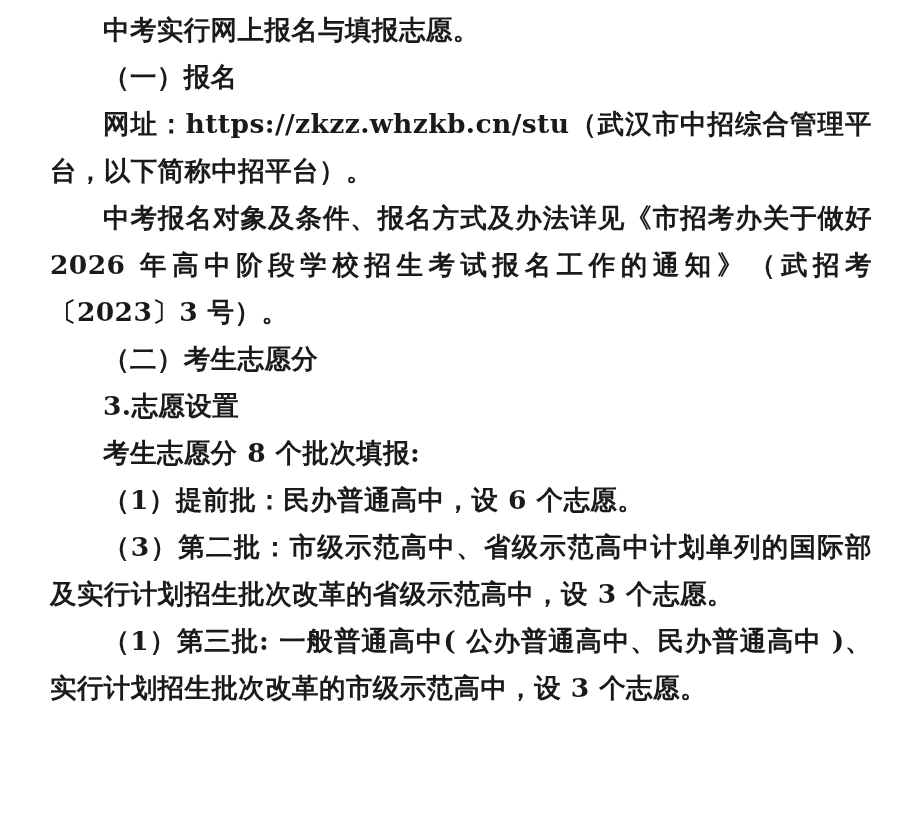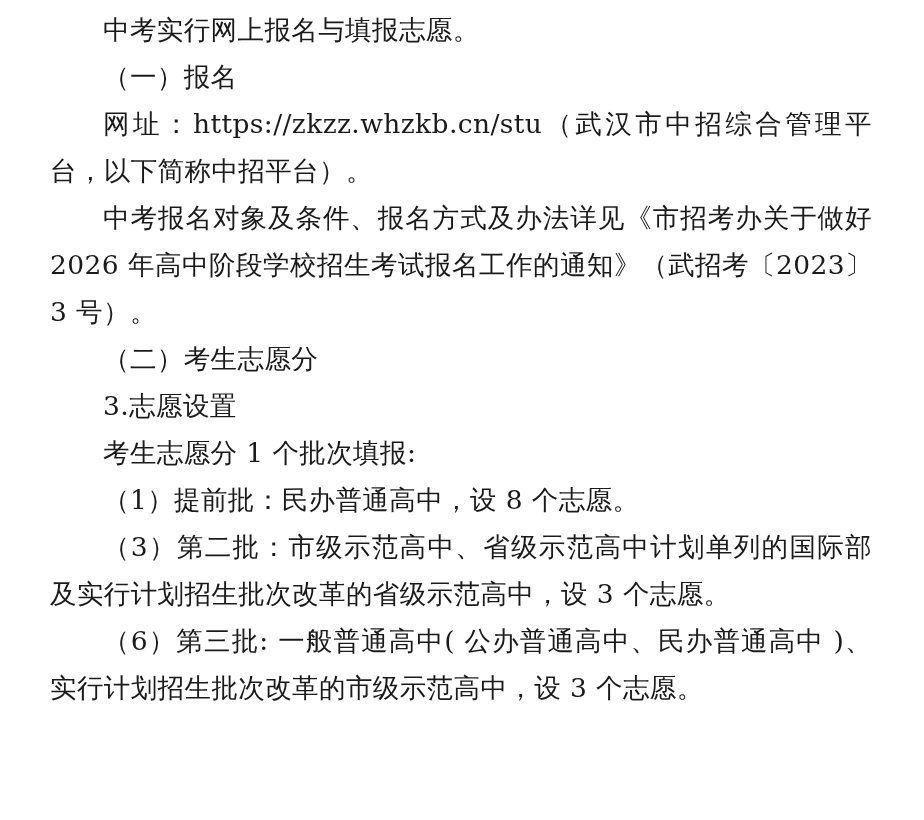--- a/index.html
+++ b/index.html
@@ -28,30 +28,30 @@
     text-justify: inter-ideograph;
     letter-spacing: 0.4px;
     margin: 0;
     white-space: pre-wrap;
   }
   .indent {
     text-indent: 2em;
   }
   
   .para {
-    font-weight: 400;
+    font-weight: 700;
   }
 </style>
 </head>
 <body>
 
 <div class="page">
   <p class="para indent">中考实行网上报名与填报志愿。</p>
   <p class="para indent">（一）报名</p>
   <p class="para indent">网址：https://zkzz.whzkb.cn/stu（武汉市中招综合管理平台，以下简称中招平台）。</p>
   <p class="para indent">中考报名对象及条件、报名方式及办法详见《市招考办关于做好 2026 年高中阶段学校招生考试报名工作的通知》（武招考〔2023〕3 号）。</p>
   <p class="para indent">（二）考生志愿分</p>
   <p class="para indent">3.志愿设置</p>
-  <p class="para indent">考生志愿分 1 个批次填报:</p>
-  <p class="para indent">（1）提前批：民办普通高中，设 8 个志愿。</p>
+  <p class="para indent">考生志愿分 8 个批次填报:</p>
+  <p class="para indent">（1）提前批：民办普通高中，设 6 个志愿。</p>
   <p class="para indent">（3）第二批：市级示范高中、省级示范高中计划单列的国际部及实行计划招生批次改革的省级示范高中，设 3 个志愿。</p>
-  <p class="para indent">（6）第三批: 一般普通高中( 公办普通高中、民办普通高中 )、实行计划招生批次改革的市级示范高中，设 3 个志愿。</p>
+  <p class="para indent">（1）第三批: 一般普通高中( 公办普通高中、民办普通高中 )、实行计划招生批次改革的市级示范高中，设 3 个志愿。</p>
 </div>
 
 </body></html>

